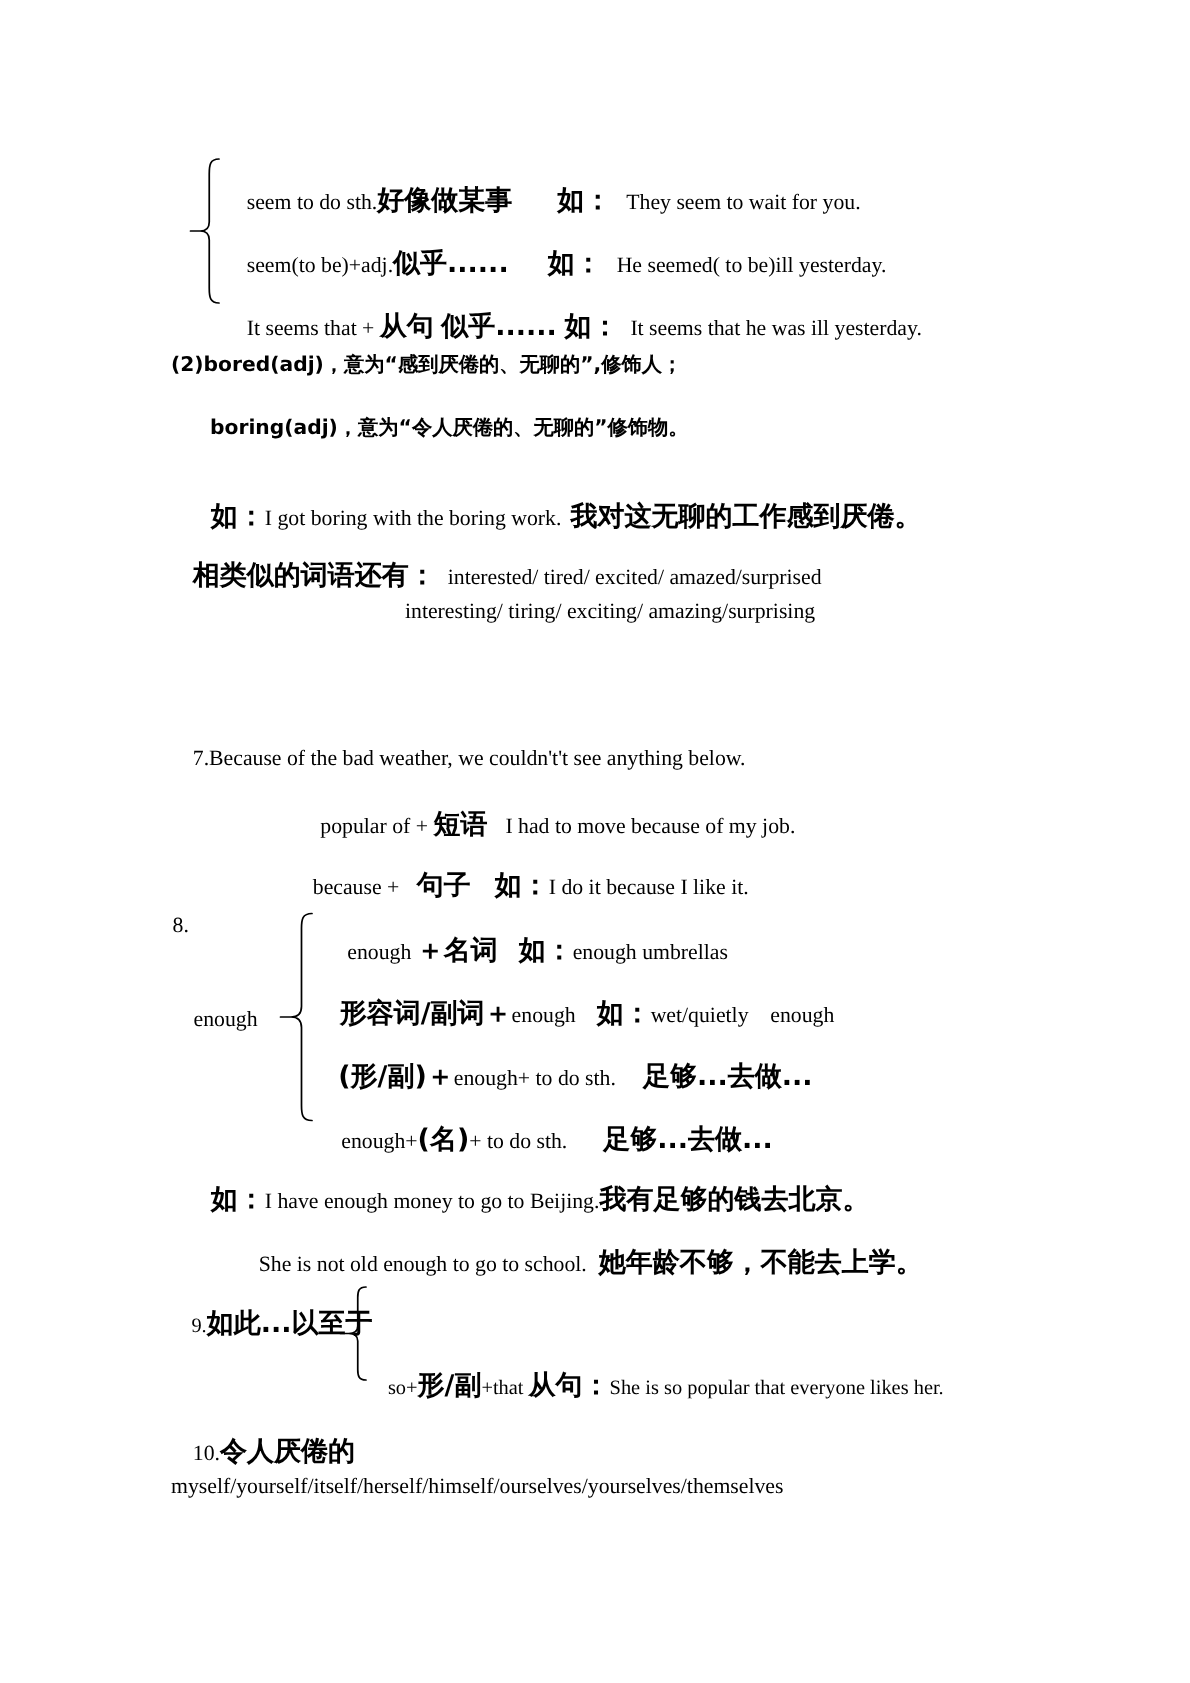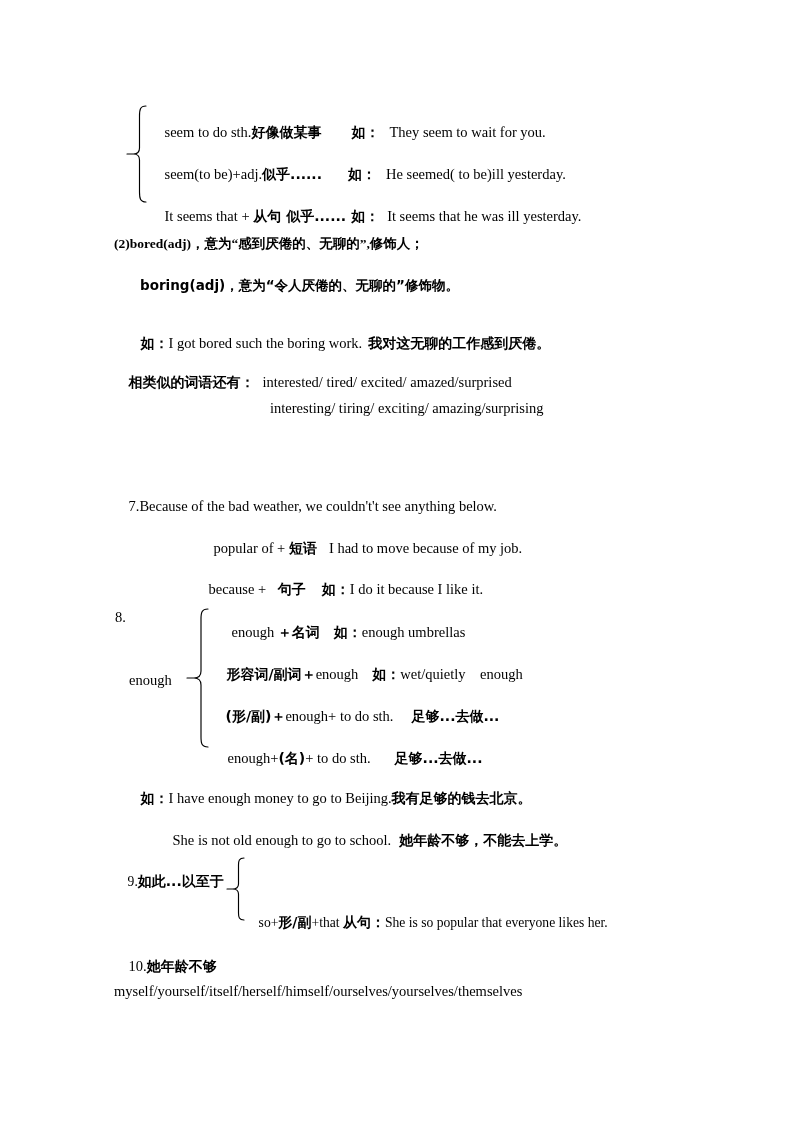--- a/index.html
+++ b/index.html
@@ -29,21 +29,21 @@
     color: #000;
   }
   .cn {
     font-family: "DejaVu Sans", "Liberation Sans", sans-serif;
     font-size: 13.5px;
     font-weight: 700;
   }
   .mix { }
   .mix .c {
     font-family: "DejaVu Sans", "Liberation Sans", sans-serif;
-    font-size: 14px;
+    font-size: 18px;
     font-weight: 700;
     margin-top: 20px;
   }
   .sm { font-size: 13.6px; }
 
   
   .brace {
     position: absolute;
   }
   .brace svg { display: block; overflow: visible; }
@@ -71,26 +71,26 @@
   </div>
 
   <div class="ln mix" style="left:150px; top:152px;">
     <span>seem(to be)+adj.</span><span class="c">似乎......</span><span style="display:inline-block;width:26px"></span><span class="c">如：</span><span style="display:inline-block;width:10px"></span><span>He seemed( to be)ill yesterday.</span>
   </div>
 
   <div class="ln mix" style="left:150px; top:194px;">
     <span>It seems that + </span><span class="c">从句</span><span style="display:inline-block;width:5px"></span><span class="c">似乎......</span><span style="display:inline-block;width:5px"></span><span class="c">如：</span><span style="display:inline-block;width:8px"></span><span>It seems that he was ill yesterday.</span>
   </div>
 
-  <div class="ln cn" style="left:114px; top:237px;font-family:Liberation Serif, serif;">(2)bored(adj)，意为“感到厌倦的、无聊的”,修饰人；</div>
+  <div class="ln cn" style="left:114px; top:237px;">(2)bored(adj)，意为“感到厌倦的、无聊的”,修饰人；</div>
 
   <div class="ln cn" style="left:140px; top:279px;">boring(adj)，意为“令人厌倦的、无聊的”修饰物。</div>
 
   <div class="ln mix" style="left:126px; top:321px;">
-    <span class="c">如：</span><span>I got bored such the boring work.</span><span style="display:inline-block;width:6px"></span><span class="c">我对这无聊的工作感到厌倦。</span>
+    <span class="c">如：</span><span>I got boring with the boring work.</span><span style="display:inline-block;width:6px"></span><span class="c">我对这无聊的工作感到厌倦。</span>
   </div>
 
   <div class="ln mix" style="left:114px; top:360px;">
     <span class="c">相类似的词语还有：</span><span style="display:inline-block;width:8px"></span><span>interested/ tired/ excited/ amazed/surprised</span>
   </div>
 
   <div class="ln" style="left:270px; top:401px;">interesting/ tiring/ exciting/ amazing/surprising</div>
 
 
   <div class="ln" style="left:114px; top:484px;">
@@ -148,18 +148,18 @@
       <path d="M18 2 C13 2, 12.5 5, 12.5 9 L12.5 28 C12.5 31.5, 10 33, 6.5 33 C10 33, 12.5 34.5, 12.5 38 L12.5 57 C12.5 61, 13 64, 18 64 M6.5 33 L1 33"></path>
     </svg>
   </div>
 
 
   <div class="ln mix sm" style="left:245px; top:901px;">
     <span>so+</span><span class="c">形/副</span><span>+that </span><span class="c">从句</span><span class="c">：</span><span>She is so popular that everyone likes her.</span>
   </div>
 
   <div class="ln mix" style="left:114px; top:944px;">
-    <span>10.</span><span class="c">她年龄不够</span>
+    <span>10.</span><span class="c">令人厌倦的</span>
   </div>
 
   <div class="ln" style="left:114px; top:984px;">myself/yourself/itself/herself/himself/ourselves/yourselves/themselves</div>
 
 </div>
 
 </body></html>

